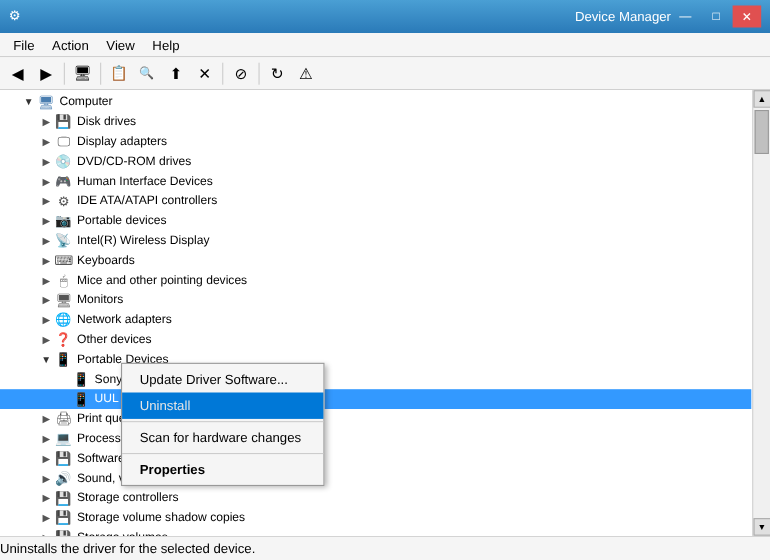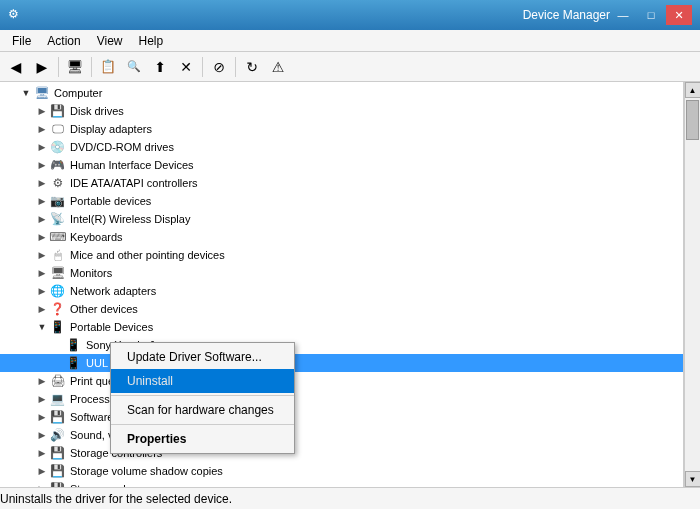--- a/index.html
+++ b/index.html
@@ -96,21 +96,20 @@
     .context-menu {
       position: absolute;
       left: 110px;
       top: 248px;
       width: 185px;
       background: #f5f5f5;
       border: 1px solid #999;
       box-shadow: 2px 2px 5px rgba(0,0,0,0.3);
       z-index: 100;
       padding: 2px 0;
-      margin-top: 12px;
     }
     .ctx-item {
       padding: 5px 16px;
       cursor: pointer;
       font-size: 12px;
       color: #000;
     }
     .ctx-item.active { background: #0078d7; color: #e5e5e5; }
     .ctx-item.bold { font-weight: bold; }
     .ctx-sep { height: 1px; background: #ccc; margin: 2px 0; }

